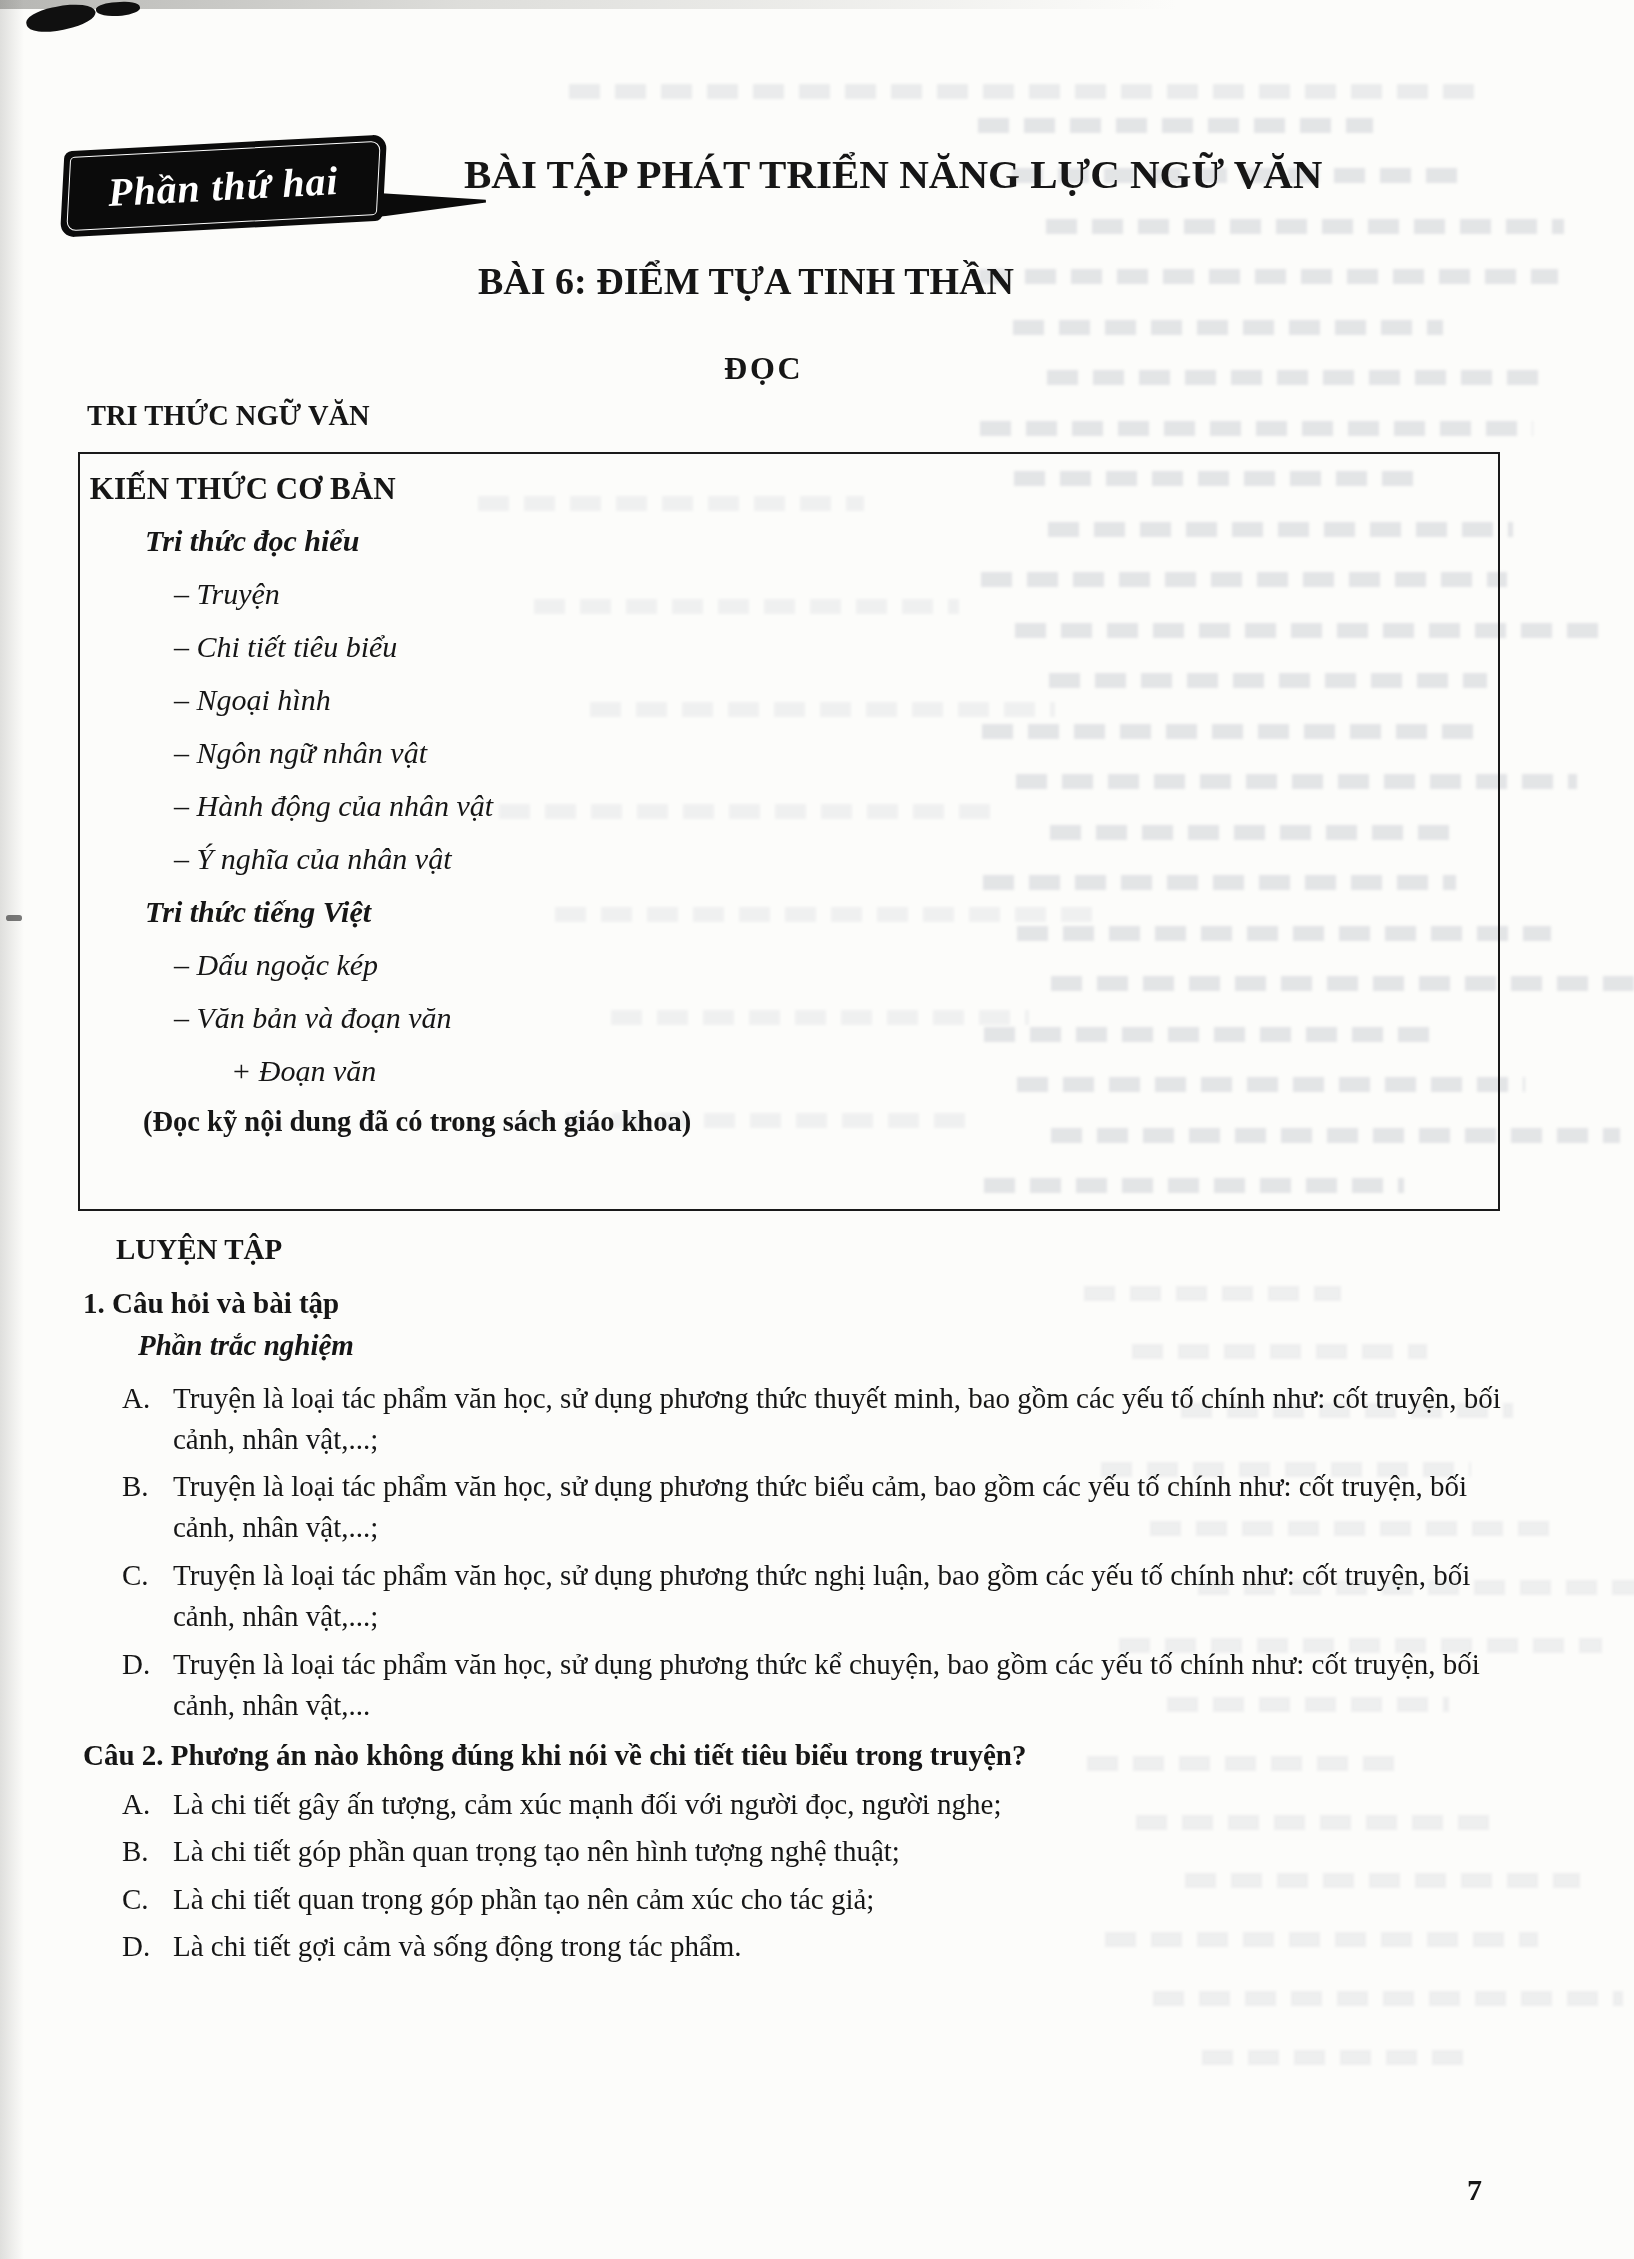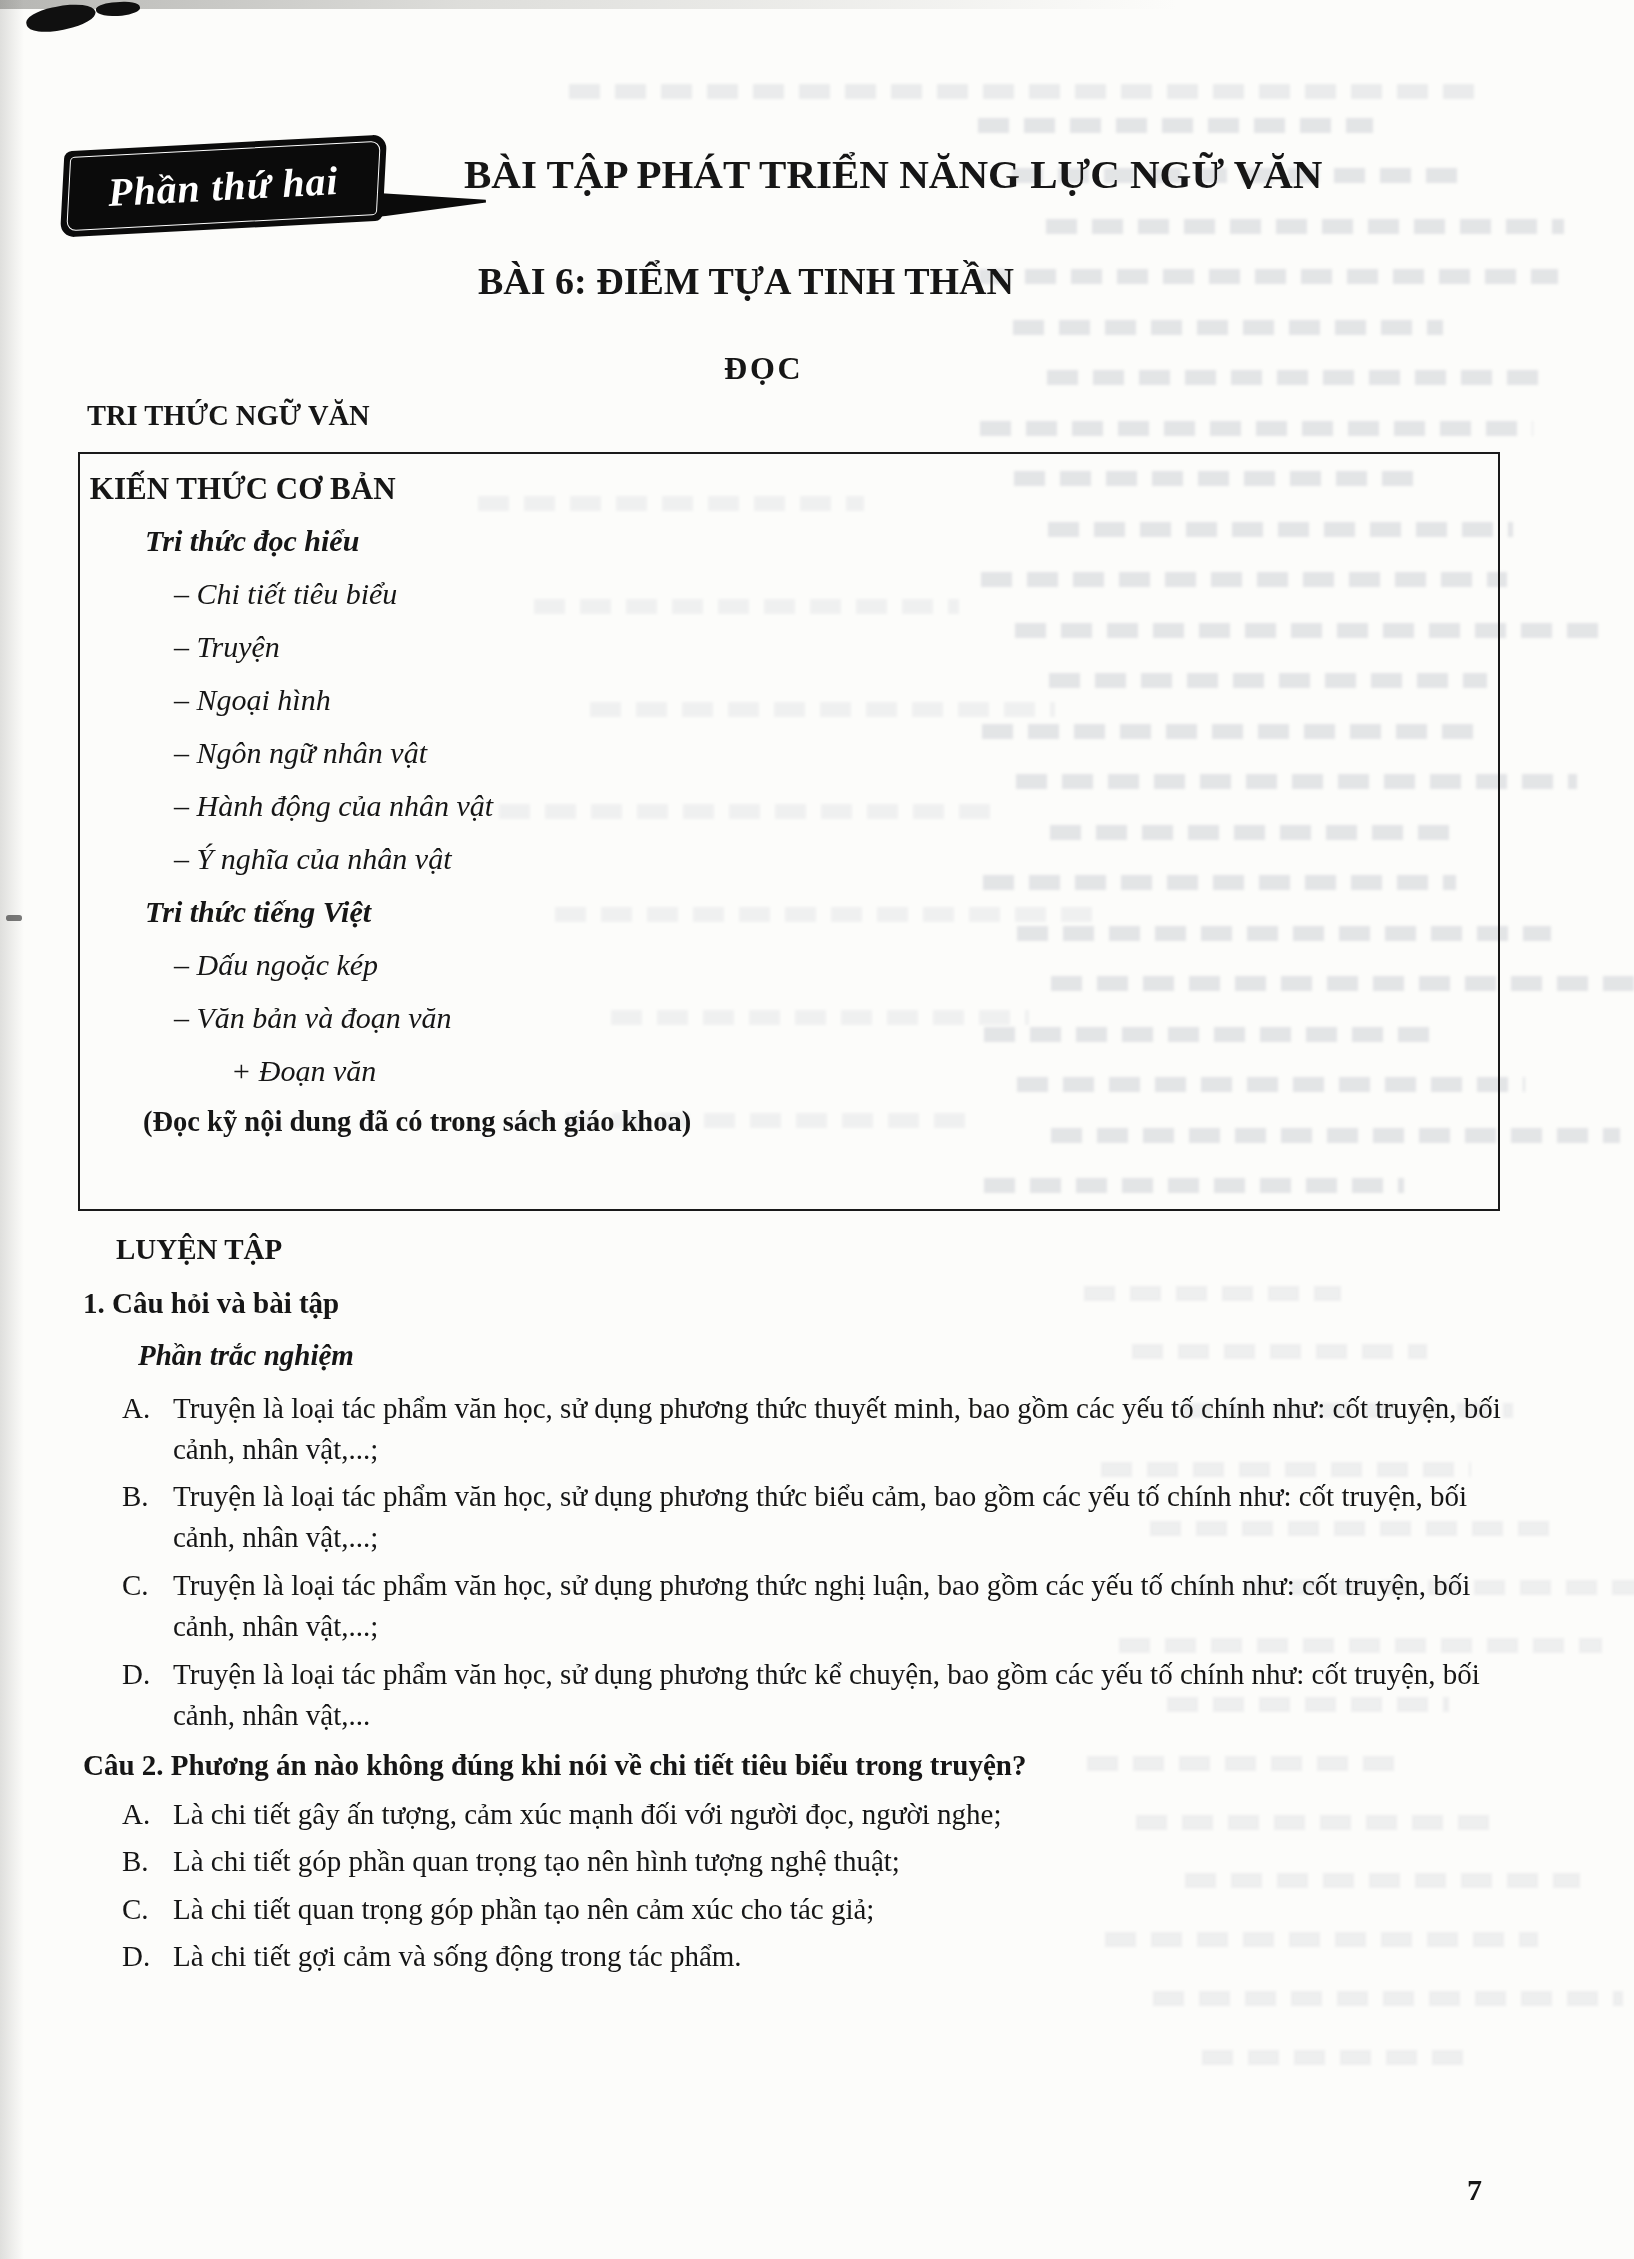--- a/index.html
+++ b/index.html
@@ -38,21 +38,21 @@
   .kbox{position:absolute;left:78px;top:452px;width:1422px;height:759px;border:2.8px solid #1a1a1a;
     box-sizing:border-box;padding:13px 0 0 8px;z-index:2;background:rgba(0,0,0,0);}
   .kbox-title{font-size:31px;font-weight:700;margin:3.7px 0 7.3px 1.8px;}
   .kgroup-heading{font-size:30px;font-weight:700;font-style:italic;margin-left:57px;line-height:53px;}
   .kitem{font-size:30px;font-style:italic;margin-left:86px;line-height:53px;}
   .kitem.sub{margin-left:143px;}
   .kbox-note{font-size:28.5px;font-weight:700;margin:9.2px 0 0 55px;}
   
   .practice{position:absolute;left:83px;top:1229px;width:1440px;z-index:2;font-size:29px;line-height:1.42;}
   .lt-title{font-weight:700;font-size:29px;margin-left:33px;margin-bottom:13px;}
-  .lt-sub{font-weight:700;font-size:29px;margin-bottom:11px;}
+  .lt-sub{font-weight:700;font-size:29px;margin-bottom:1px;}
   .lt-part{font-weight:700;font-style:italic;font-size:29px;margin-left:55px;margin-bottom:11px;}
   .question{font-weight:700;margin:9.2px 0 7.3px 0;}
   .q-label{font-weight:700;}
   .opt{display:flex;margin:6.4px 0 6.4px 39px;}
   .opt-label{flex:none;width:51px;}
   .opt-text{flex:1;}
   .page-num{position:absolute;left:1467px;top:2173px;font-size:30px;font-weight:700;z-index:2;}
 </style>
 </head>
 <body>
@@ -114,22 +114,22 @@
 </div>
 <div class="banner-ribbon"></div>
 <div class="main-title">BÀI TẬP PHÁT TRIỂN NĂNG LỰC NGỮ VĂN</div>
 <div class="lesson-title">BÀI 6: ĐIỂM TỰA TINH THẦN</div>
 <div class="doc-title">ĐỌC</div>
 <div class="tri-thuc">TRI THỨC NGỮ VĂN</div>
 
 <div class="kbox">
   <div class="kbox-title">KIẾN THỨC CƠ BẢN</div>
   <div class="kgroup-heading">Tri thức đọc hiểu</div>
+  <div class="kitem">– Truyện</div>
   <div class="kitem">– Chi tiết tiêu biểu</div>
-  <div class="kitem">– Truyện</div>
   <div class="kitem">– Ngoại hình</div>
   <div class="kitem">– Ngôn ngữ nhân vật</div>
   <div class="kitem">– Hành động của nhân vật</div>
   <div class="kitem">– Ý nghĩa của nhân vật</div>
   <div class="kgroup-heading">Tri thức tiếng Việt</div>
   <div class="kitem">– Dấu ngoặc kép</div>
   <div class="kitem">– Văn bản và đoạn văn</div>
   <div class="kitem sub">+ Đoạn văn</div>
   <div class="kbox-note">(Đọc kỹ nội dung đã có trong sách giáo khoa)</div>
 </div>

